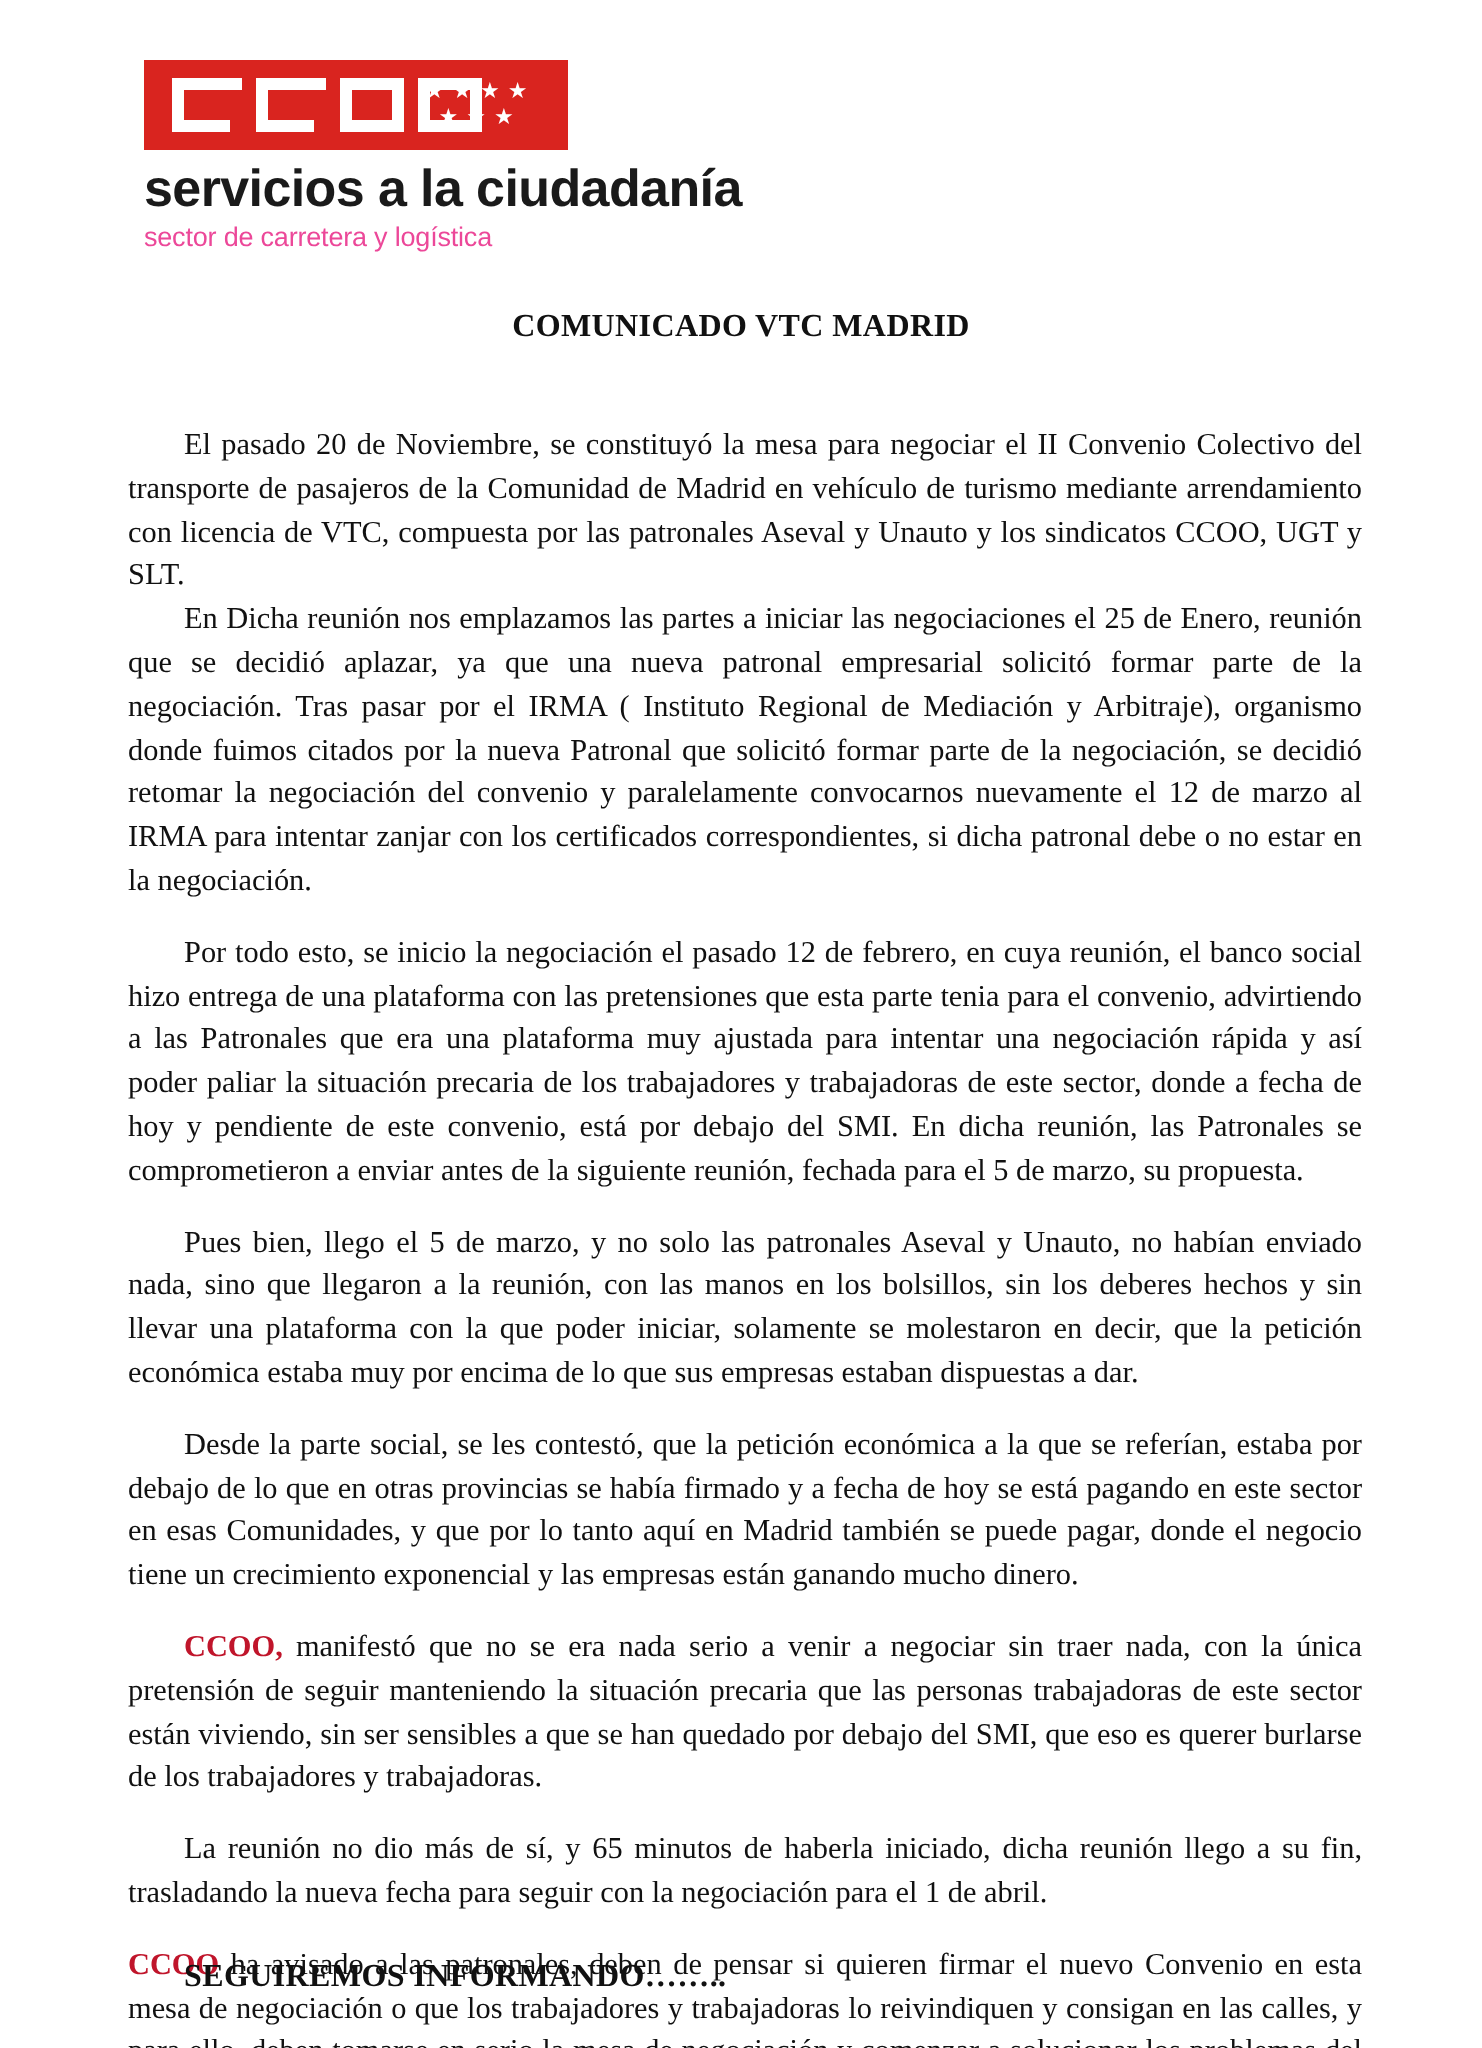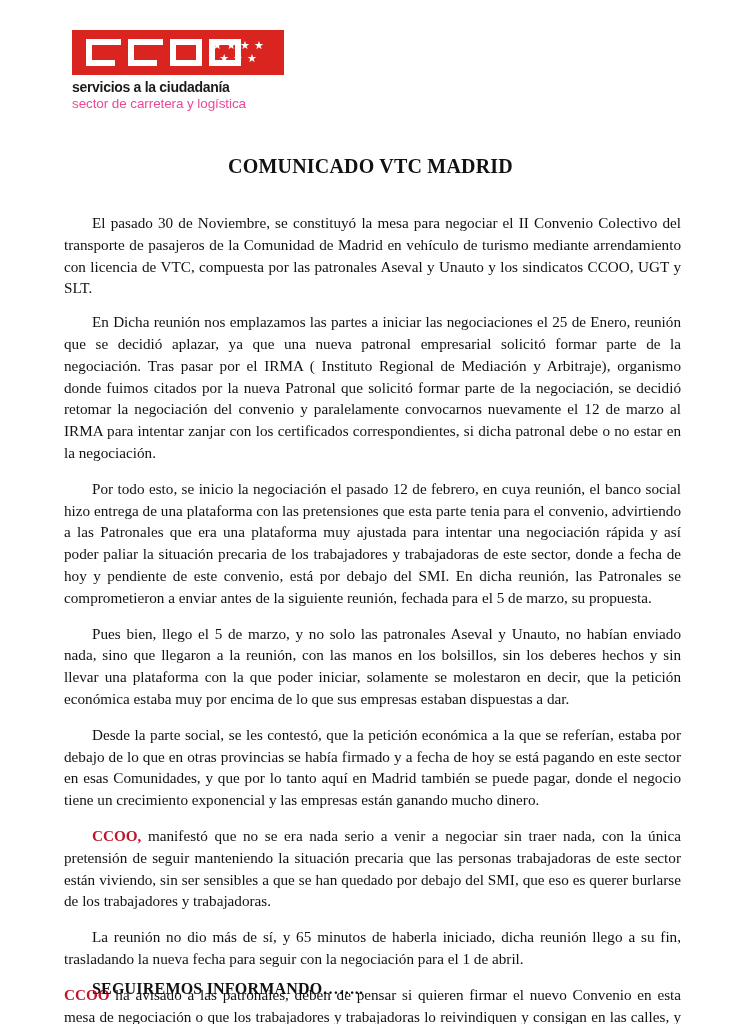--- a/index.html
+++ b/index.html
@@ -78,21 +78,21 @@
   }
   .star {
     color: #ffffff;
     font-size: 11px;
     line-height: 11px;
     font-family: "DejaVu Sans", sans-serif;
   }
   .logo-tagline1 {
     font-family: "Liberation Sans", sans-serif;
     font-weight: bold;
-    font-size: 14px;
+    font-size: 26px;
     letter-spacing: -0.3px;
     color: #1a1a1a;
     margin-top: 4px;
     white-space: nowrap;
   }
   .logo-tagline2 {
     font-family: "Liberation Sans", sans-serif;
     font-size: 13.5px;
     letter-spacing: -0.1px;
     color: #ec4899;
@@ -100,21 +100,21 @@
     white-space: nowrap;
   }
 
   
   .doc-title {
     position: absolute;
     left: 0;
     right: 0;
     top: 155px;
     text-align: center;
-    font-size: 20px;
+    font-size: 16px;
     font-weight: bold;
     letter-spacing: 0.2px;
     font-family: "Liberation Serif", serif;
   }
 
   
   .body-text {
     position: absolute;
     left: 64px;
     top: 212px;
@@ -122,21 +122,21 @@
   }
   .para {
     text-align: justify;
     text-justify: inter-word;
     font-size: 15.2px;
     line-height: 21.8px;
     margin: 0 0 0 0;
     text-indent: 28px;
     hyphens: none;
   }
-  .para.gap-small { margin-top: 12px; }
+  .para.gap-small { margin-top: 0px; }
   .para.gap-med   { margin-top: 14px; }
   .para.no-indent { text-indent: 0; }
   .ccoo-red {
     color: #c0152b;
     font-weight: bold;
     margin-top: 26px;
   }
 
   .footer-line {
     position: absolute;
@@ -177,21 +177,21 @@
       </div>
     </div>
     <div class="logo-tagline1">servicios a la ciudadanía</div>
     <div class="logo-tagline2">sector de carretera y logística</div>
   </div>
 
   <div class="doc-title">COMUNICADO  VTC MADRID</div>
 
   <div class="body-text">
 
-    <p class="para">El pasado 30 de Noviembre, se constituyó  la mesa para negociar el II Convenio Colectivo del transporte de pasajeros de la Comunidad de Madrid en vehículo de turismo mediante arrendamiento con licencia de VTC,  compuesta por las patronales Aseval y Unauto y los sindicatos CCOO, UGT y SLT.</p>
+    <p class="para">El pasado 20 de Noviembre, se constituyó  la mesa para negociar el II Convenio Colectivo del transporte de pasajeros de la Comunidad de Madrid en vehículo de turismo mediante arrendamiento con licencia de VTC,  compuesta por las patronales Aseval y Unauto y los sindicatos CCOO, UGT y SLT.</p>
 
     <p class="para gap-small">En Dicha reunión nos emplazamos las partes a iniciar las negociaciones el 25 de Enero, reunión que se decidió aplazar, ya que una nueva  patronal empresarial solicitó formar parte de la negociación. Tras pasar por el IRMA ( Instituto Regional de Mediación y Arbitraje), organismo donde fuimos citados por la nueva Patronal que solicitó formar parte de la negociación, se decidió retomar la negociación del convenio y paralelamente convocarnos nuevamente el 12 de marzo al IRMA para intentar zanjar con los certificados correspondientes, si dicha patronal debe o no estar en la negociación.</p>
 
     <p class="para gap-med">Por todo esto, se inicio la negociación el pasado 12 de febrero, en cuya reunión, el banco social hizo entrega de una plataforma con las pretensiones que esta parte tenia para el convenio, advirtiendo a las Patronales que era una plataforma muy ajustada para intentar una negociación rápida y así poder paliar la situación precaria de los trabajadores y trabajadoras de este sector, donde a fecha de hoy y pendiente de este convenio, está por debajo del SMI. En dicha reunión, las Patronales se comprometieron a enviar antes de la siguiente reunión, fechada para el 5 de marzo, su propuesta.</p>
 
     <p class="para gap-med">Pues bien, llego el 5 de marzo, y no solo las patronales Aseval y Unauto, no habían enviado nada, sino que llegaron a la reunión, con las manos en los bolsillos, sin los deberes hechos y sin llevar una plataforma con la que poder iniciar, solamente se molestaron en decir, que la petición económica estaba muy por encima de lo que sus empresas estaban dispuestas a dar.</p>
 
     <p class="para gap-med">Desde la parte social, se les contestó, que la petición económica a la que se referían, estaba por debajo de lo que en otras provincias se había firmado y a fecha de hoy se está pagando en este sector en esas Comunidades, y que por lo tanto  aquí en Madrid  también se puede pagar, donde  el negocio tiene un crecimiento exponencial y las empresas están ganando mucho dinero.</p>
 
     <p class="para gap-med"><span class="ccoo-red">CCOO,</span><span> manifestó que no se  era nada serio a venir a negociar sin traer nada,  con la única pretensión de seguir manteniendo la situación precaria  que las personas trabajadoras de este sector están viviendo, sin ser sensibles a que se han quedado por debajo del SMI, que eso es querer burlarse de los trabajadores y trabajadoras.</span></p>

